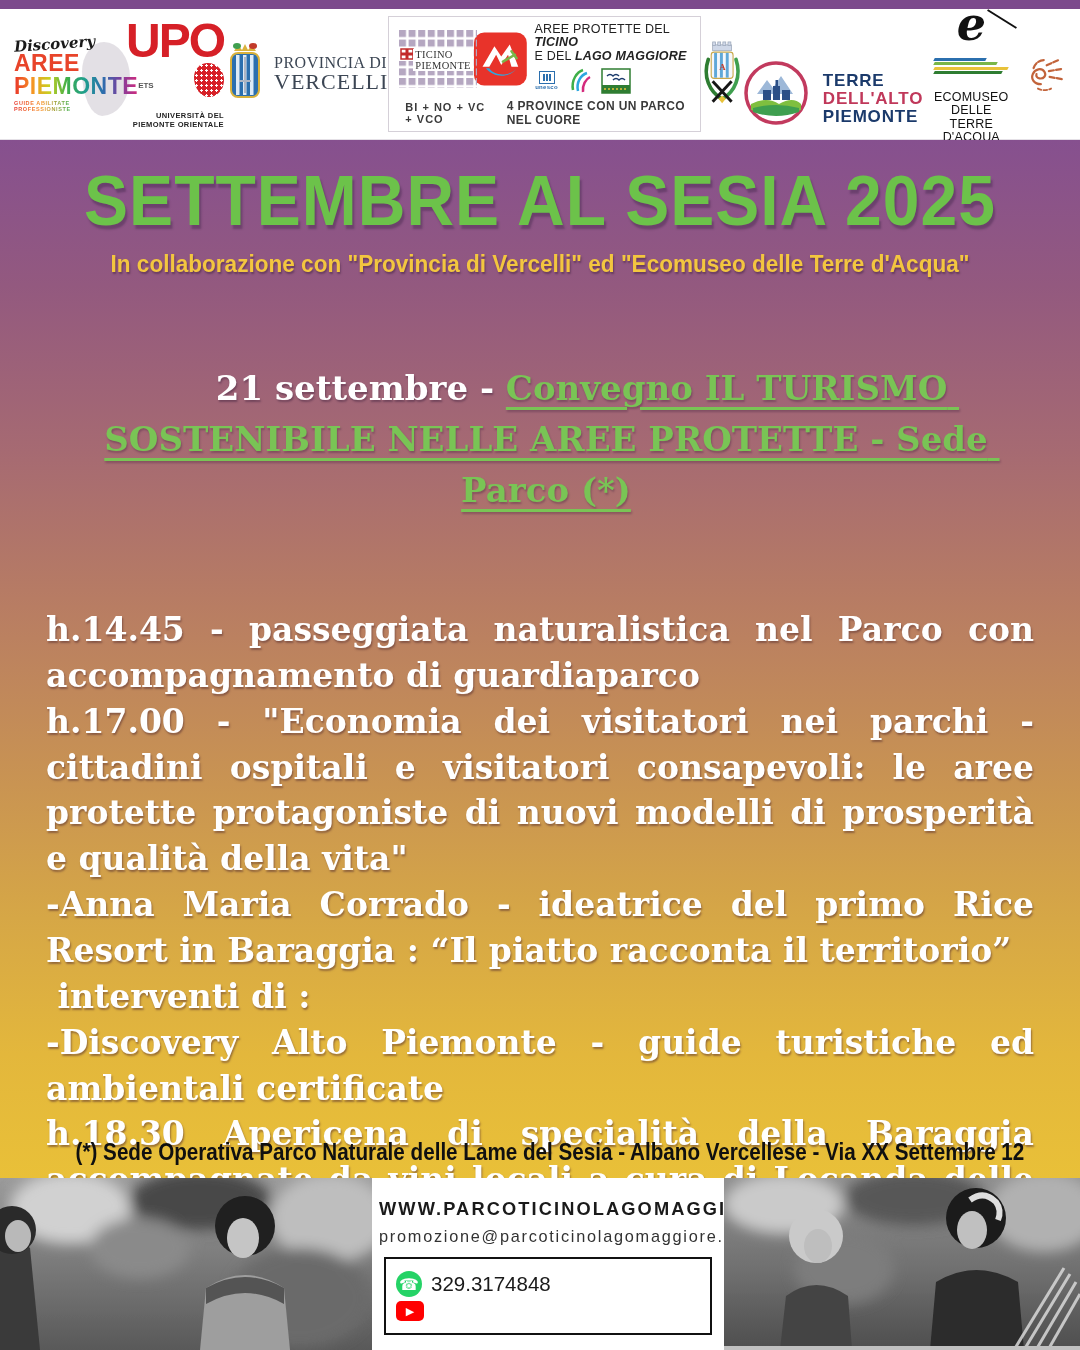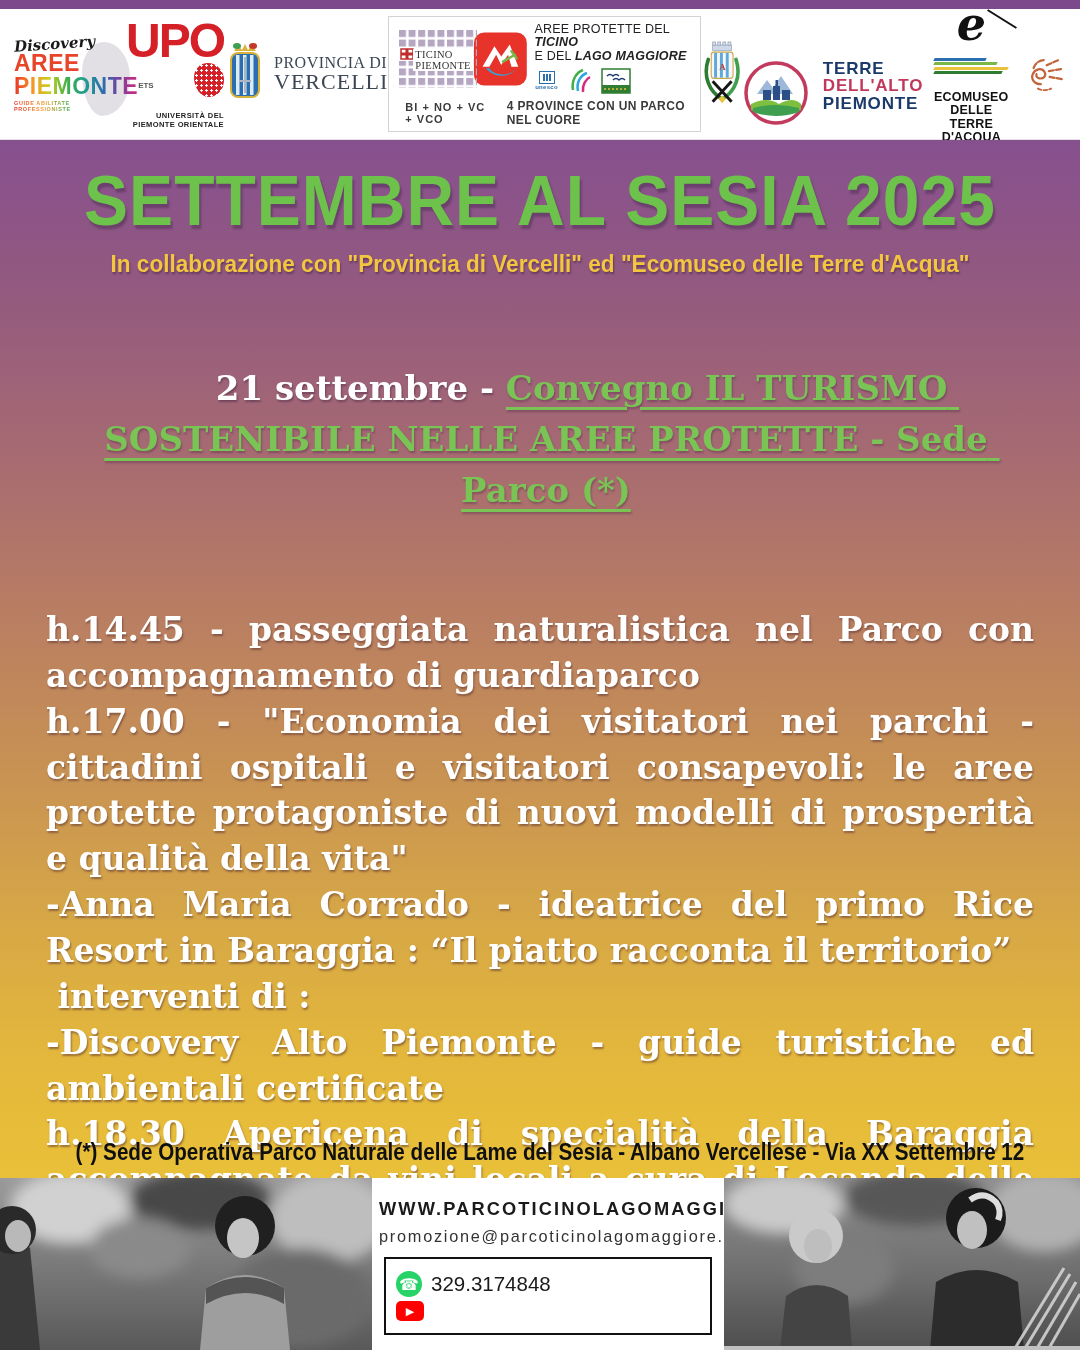--- a/index.html
+++ b/index.html
@@ -44,32 +44,32 @@
   .ap-text b { font-weight:900;font-style:italic; }
   .mini-logos { display:flex; align-items:center; gap:10px; margin-top:5px; }
   .mini-unesco { width:24px; text-align:center; }
   .mini-unesco .sq { width:16px; height:13px; border:1.5px solid #2b6fae; margin:0 auto; display:flex; justify-content:space-evenly; padding:2px 2px; }
   .mini-unesco .sq i { width:2px; background:#2b6fae; }
   .mini-unesco .u { font-size:6px; color:#2b6fae; font-weight:700; letter-spacing:.3px; }
   .parco-bottom { display:flex; align-items:center; gap:14px; margin-top:5px; padding-left:6px; }
   .prov { font-size:11px; color:#3a3a3a; letter-spacing:1px; font-weight:700; }
   .claim { font-size:12px; color:#3a3a3a; letter-spacing:.4px; font-weight:700; }
 
-  .logo-terre { display:flex; align-items:flex-start; gap:14px;margin-top:37px; }
+  .logo-terre { display:flex; align-items:flex-end; gap:14px;margin-top:37px; }
   .terre-txt { line-height:1.04; font-weight:900; letter-spacing:.8px; }
   .terre-txt .a { color:#1b3a6b; font-size:17px; }
   .terre-txt .b { color:#c0385a; font-size:17px; }
 
   .logo-ecomuseo { text-align:center; width:132px; }
   .eco-glyph { position:relative; height:52px; }
   .eco-glyph .e { font-family:"DejaVu Serif", serif; font-style:italic; font-size:46px; font-weight:bold; color:#111; line-height:.9; }
   .eco-glyph .stick { position:absolute; left:62px; top:14px; width:34px; height:2px; background:#111; transform:rotate(32deg); }
   .eco-stripes { width:74px; margin:0 auto; }
   .eco-stripes i { display:block; height:3px; margin-top:1.5px; transform:skewX(-28deg); }
-  .eco-name { font-size:12.5px; font-weight:700; color:#111; letter-spacing:.2px; line-height:1.05; margin-top:17px; }
+  .eco-name { font-size:12.5px; font-weight:400; color:#111; letter-spacing:.2px; line-height:1.05; margin-top:17px; }
 
   
   .main { position:relative; height:1038px; padding:0 46px;
     background:linear-gradient(180deg,#86508f 0%, #93597f 14%, #a66a72 30%, #b87d63 45%, #c79154 60%, #d6a746 75%, #e3b73c 88%, #e9c038 100%); }
 
   .title { padding-top:18px; text-align:center; font-weight:900; font-size:66px; letter-spacing:1px; color:#6cc24a;
     text-shadow:2px 3px 2px rgba(50,30,60,.35); transform:scaleY(1.08); transform-origin:top center; white-space:nowrap; }
   .subtitle { margin-top:16px; text-align:center; font-weight:700; font-size:24px; color:#f3c63f; white-space:nowrap;
     transform:scaleX(.94); transform-origin:center; text-shadow:1px 2px 2px rgba(60,30,60,.5); }
 

